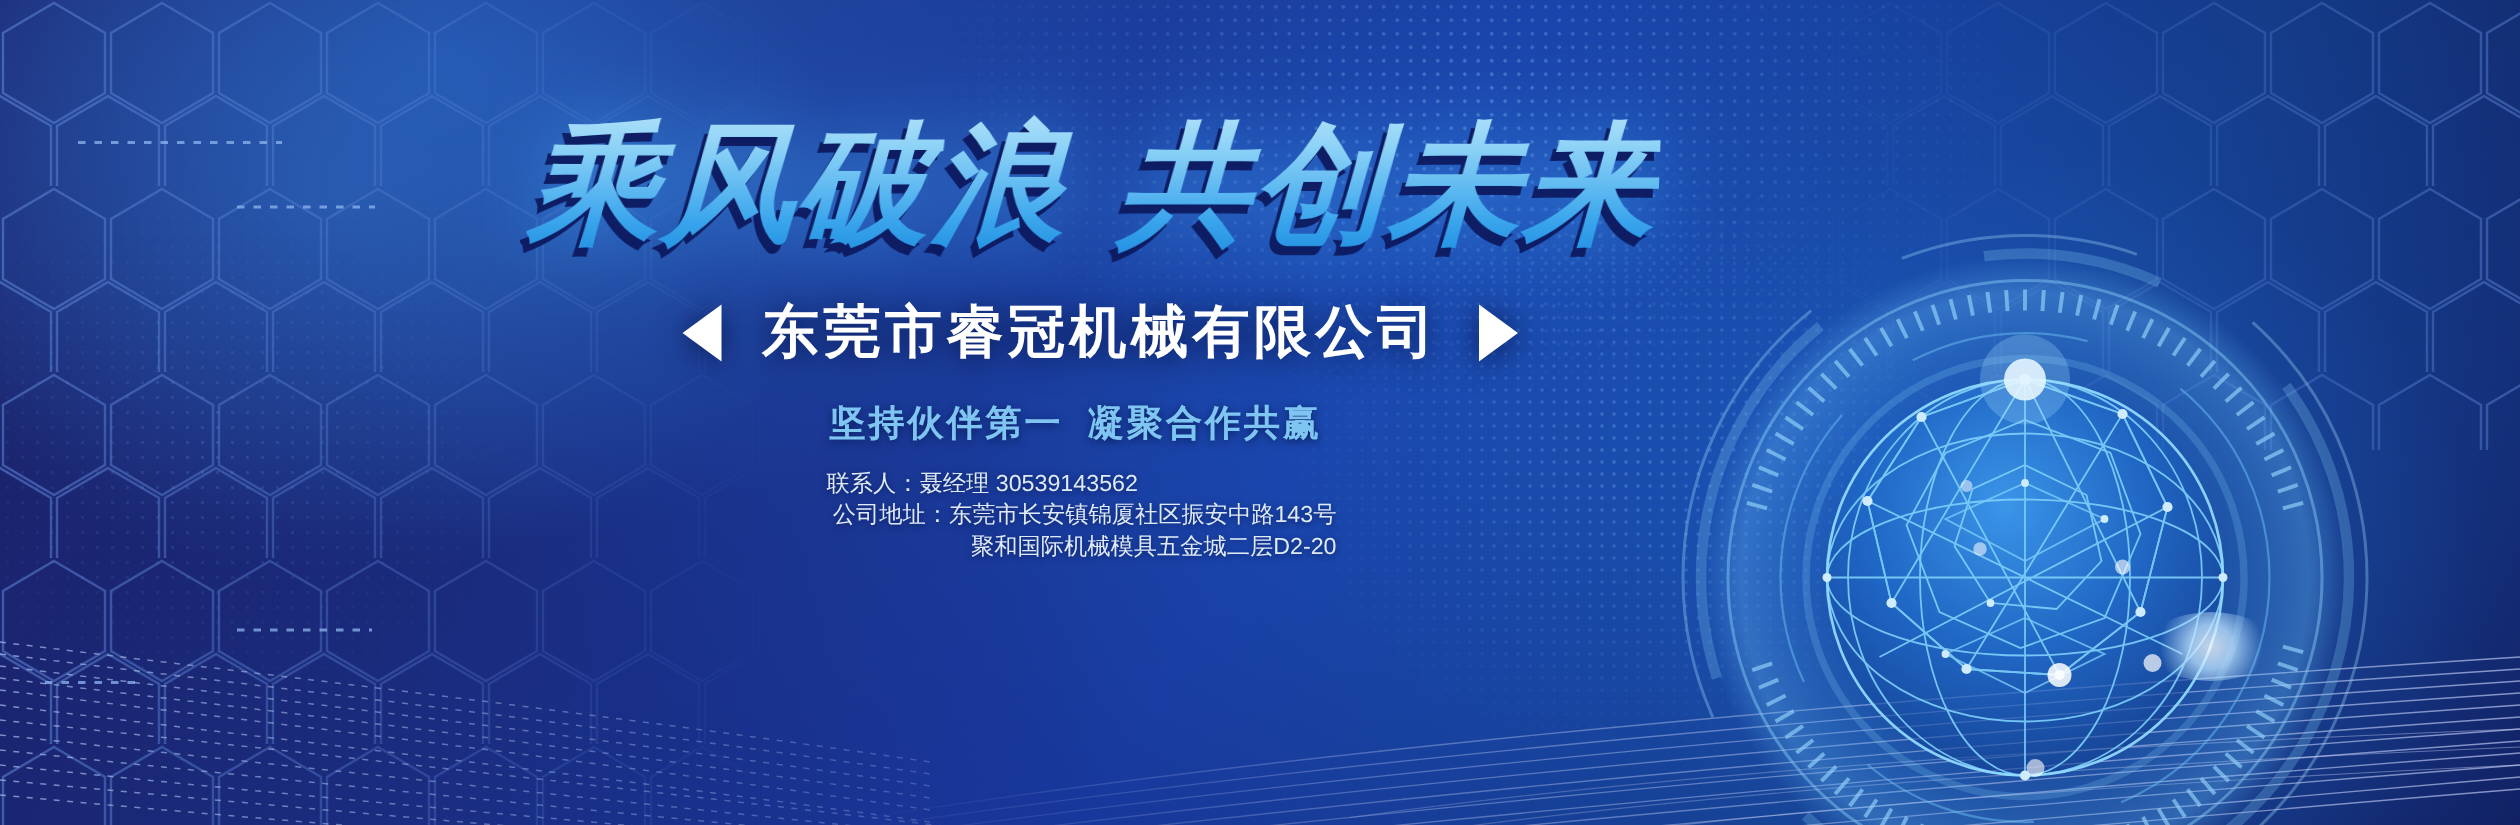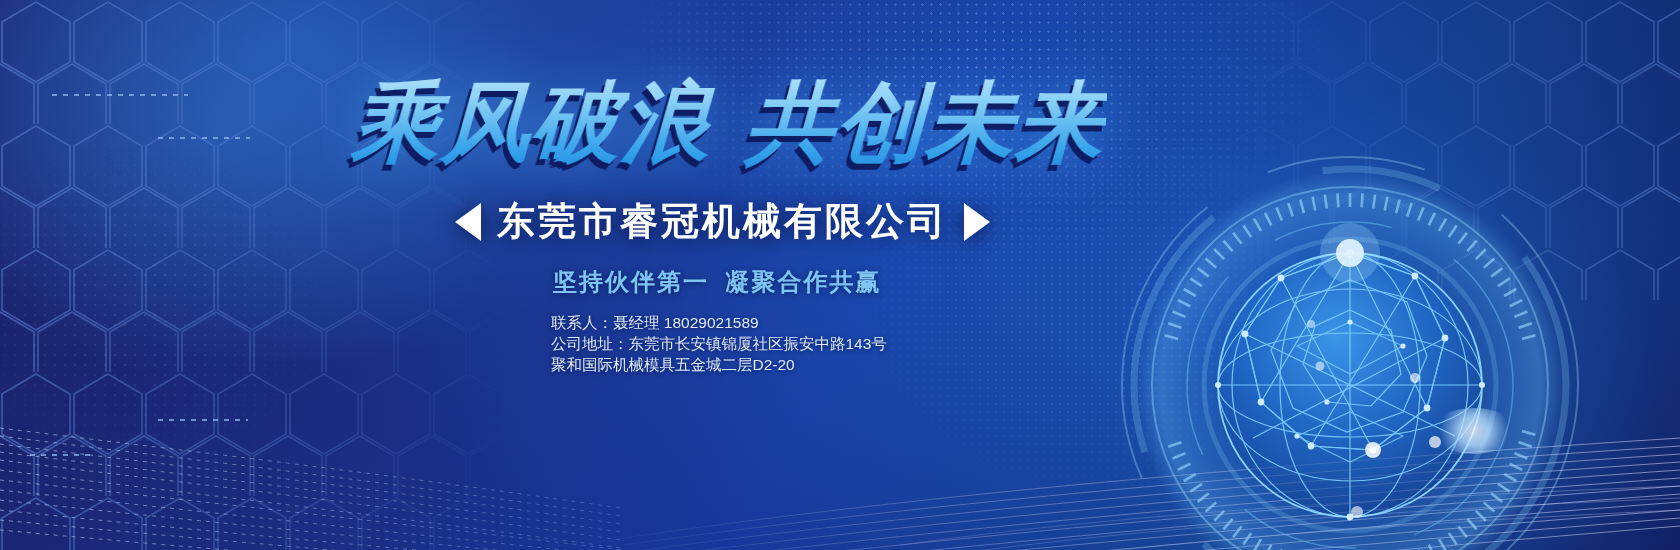--- a/index.html
+++ b/index.html
@@ -65,21 +65,21 @@
     -webkit-background-clip:text; background-clip:text;
     color:transparent; -webkit-text-fill-color:transparent;
     filter:drop-shadow(-4px 6px 0 rgba(12,24,92,0.92)) drop-shadow(0 0 26px rgba(70,170,255,0.45));
     transform:skewX(-2deg);
   }
   .headline .gap{ display:inline-block; width:34px; }
 
   
   .company-row{
     position:absolute; left:455px; top:196px;
-    display:flex; align-items:center; gap:16px;
+    display:flex; align-items:center; gap:27px;
     filter:drop-shadow(0 2px 10px rgba(6,18,70,0.85));
   }
   .tri{ width:0; height:0; border-top:19px solid transparent; border-bottom:19px solid transparent; }
   .tri-left{ border-right:26px solid #ffffff; }
   .tri-right{ border-left:26px solid #ffffff; }
   .company-name{
     font-size:38px; font-weight:bold; color:#ffffff;
     letter-spacing:3px; white-space:nowrap;
     font-family:"Liberation Sans","DejaVu Sans",sans-serif;
   }
@@ -95,21 +95,21 @@
 
   
   .contact{
     position:absolute; left:551px; top:312px;
     width:340px;
     color:#dfeaf8; font-size:15.5px; line-height:21px;
     font-family:"Liberation Sans","DejaVu Sans",sans-serif;
     text-shadow:0 1px 4px rgba(8,22,80,0.75);
   }
   .contact .line{ white-space:nowrap; }
-  .contact .addr{ white-space:normal; text-indent:0; }
+  .contact .addr{ white-space:normal; text-indent:0;text-align:right; }
 
   
   .globe{ position:absolute; left:1115px; top:150px; width:470px; height:390px; }
   .globe svg{ width:470px; height:470px; display:block; }
 
   .spark{
     position:absolute; border-radius:50%;
     background:radial-gradient(circle,#ffffff 0%,#bfe4ff 30%,rgba(120,200,255,0) 70%);
     pointer-events:none;
   }
@@ -388,17 +388,17 @@
 
   <div class="company-row">
     <span class="tri tri-left"></span>
     <span class="company-name">东莞市睿冠机械有限公司</span>
     <span class="tri tri-right"></span>
   </div>
 
   <div class="slogan">坚持伙伴第一 凝聚合作共赢</div>
 
   <div class="contact">
-    <div class="line">联系人：聂经理 18029021589</div>
+    <div class="line">联系人：聂经理 30539143562</div>
     <div class="addr"><span>公司地址：</span><span>东莞市长安镇锦厦社区振安中路143号聚和国际机械模具五金城二层D2-20</span></div>
   </div>
 
 </div>
 
 </body></html>

